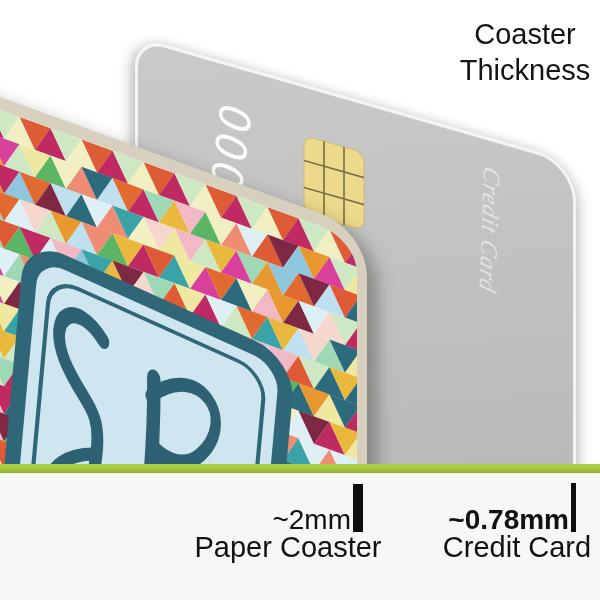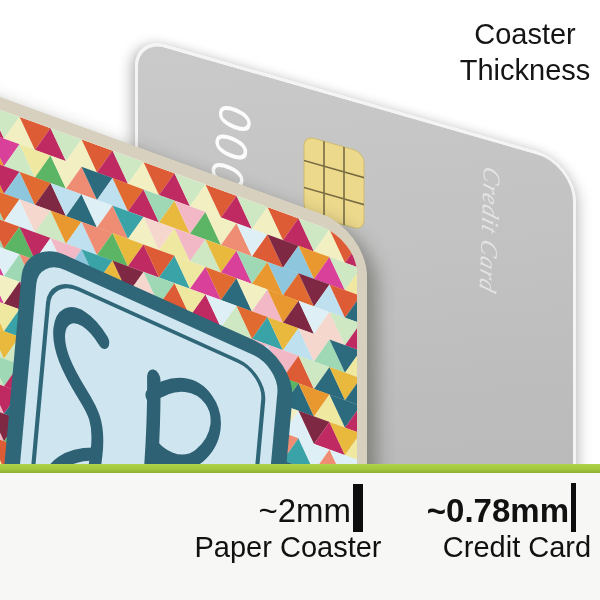--- a/index.html
+++ b/index.html
@@ -63,21 +63,21 @@
   .monogram path{fill:none;stroke:var(--mono);stroke-linecap:round;}
 
   
   .surface-line{
     position:absolute;left:0;top:464px;width:600px;height:9px;
     background:linear-gradient(180deg,#aed14a 0%,var(--surface) 55%,#8fae33 100%);
   }
   .caption-area{position:absolute;left:0;top:473px;width:600px;height:127px;background:#f7f7f5;}
 
   .measure-value{
-    position:absolute;top:492px;font-size:33px;color:var(--ink);white-space:nowrap;
+    position:absolute;top:504px;font-size:28px;color:var(--ink);white-space:nowrap;
   }
   .value-coaster{right:249px;}
   .value-card{right:31px;font-weight:bold;}
   .thickness-bar{position:absolute;background:#0d0d0d;}
   .bar-coaster{left:353px;top:484px;width:10px;height:48px;}
   .bar-card{left:571px;top:483px;width:5px;height:49px;}
   .measure-label{
     position:absolute;top:531px;width:200px;text-align:center;
     font-size:29px;color:var(--ink);white-space:nowrap;
   }

